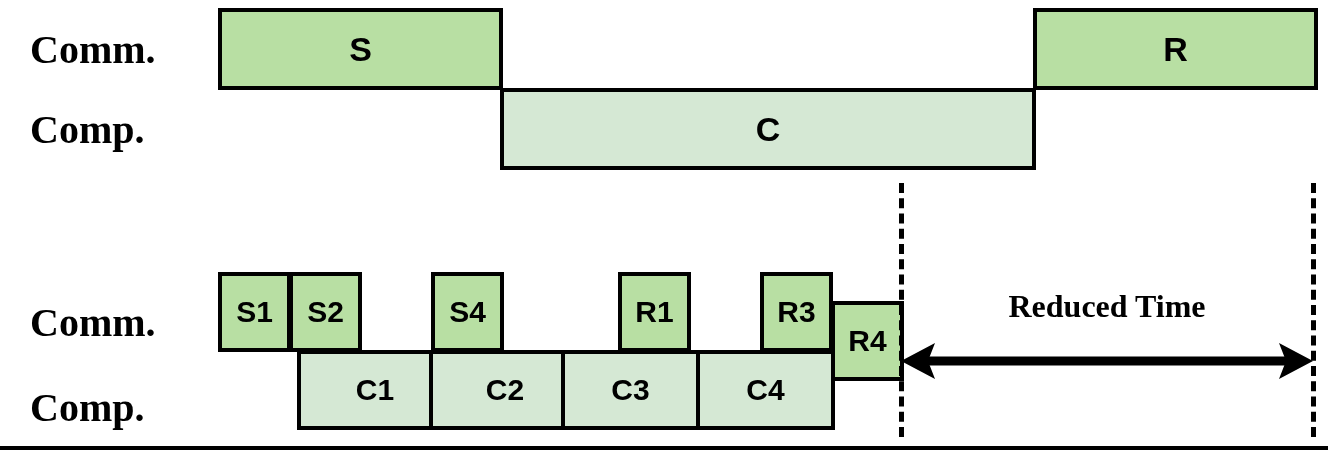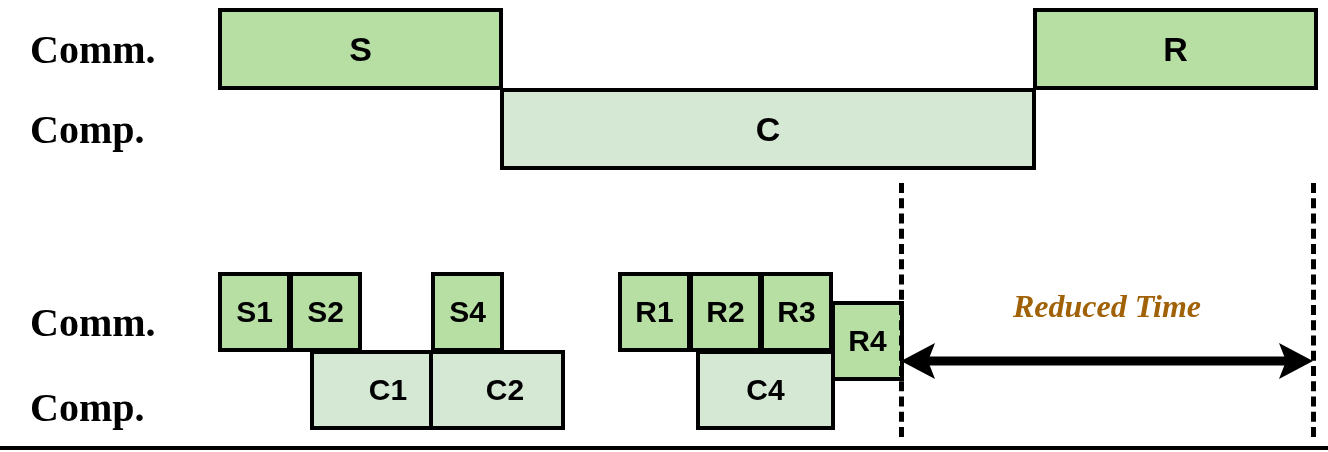--- a/index.html
+++ b/index.html
@@ -53,24 +53,23 @@
   .dashed-line {
     position: absolute;
     width: 0;
     border-left: 5px dashed #000000;
   }
   .reduced-label {
     position: absolute;
     font-family: "Liberation Serif", serif;
     font-weight: bold;
     font-size: 32px;
-    color: #a16207;
+    color: #000000;
     white-space: nowrap;
     text-align: center;
-    font-style: italic;
   }
   .arrow-wrap {
     position: absolute;
   }
   .bottom-rule {
     position: absolute;
     left: 0;
     width: 1328px;
     height: 0;
     border-top: 4px solid #000000;
@@ -93,26 +92,26 @@
 
   <div class="row-label" style="left:30px; top:303px;">Comm.</div>
 
   <div class="row-label" style="left:30px; top:388px;">Comp.</div>
 
   <div class="block comm small" style="left:218px; top:272px; width:73px; height:80px;">S1</div>
   <div class="block comm small" style="left:289px; top:272px; width:73px; height:80px;">S2</div>
   <div class="block comm small" style="left:431px; top:272px; width:73px; height:80px;">S4</div>
 
   <div class="block comm small" style="left:618px; top:272px; width:73px; height:80px;">R1</div>
-  <div class="block comm small" style="left:689px; top:272px; width:73px; height:80px;">R2</div>
   <div class="block comm small" style="left:760px; top:272px; width:73px; height:80px;">R3</div>
   <div class="block comm small" style="left:831px; top:272px; width:73px; height:80px;margin-top:29px;">R4</div>
 
-  <div class="block comp small" style="left:310px; top:350px; width:156px; height:80px;">C1</div>
+  <div class="block comp small" style="left:297px; top:350px; width:156px; height:80px;">C1</div>
   <div class="block comp small" style="left:429px; top:350px; width:136px; height:80px;padding-left:16px;">C2</div>
+  <div class="block comp small" style="left:561px; top:350px; width:139px; height:80px;">C3</div>
   <div class="block comp small" style="left:696px; top:350px; width:139px; height:80px;">C4</div>
 
   <div class="dashed-line" style="left:899px; top:183px; height:254px;"></div>
 
   <div class="dashed-line" style="left:1311px; top:183px; height:254px;"></div>
 
   <div class="reduced-label" style="left:901px; top:288px; width:412px;">Reduced Time</div>
 
   <div class="arrow-wrap" style="left:901px; top:338px; width:412px; height:46px;">
     <svg width="412" height="46" viewBox="0 0 412 46">

